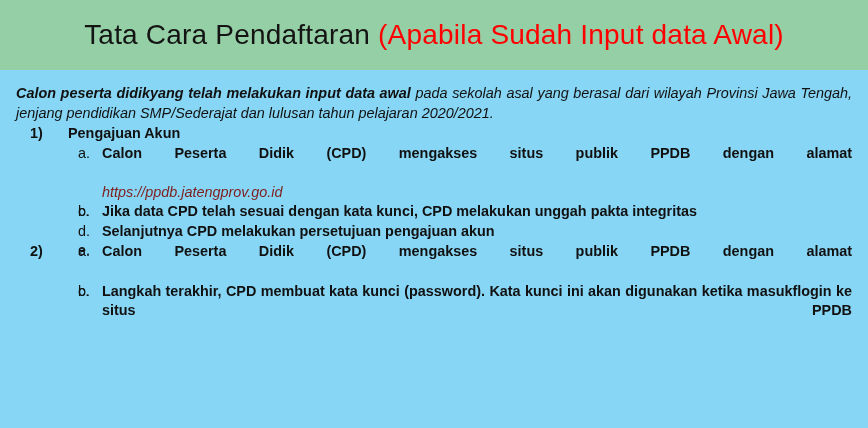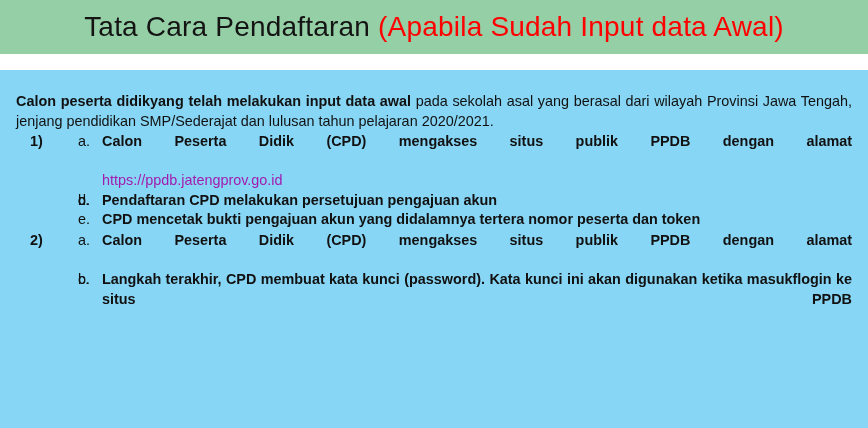--- a/index.html
+++ b/index.html
@@ -20,21 +20,21 @@
     height: 428px;
     background: #ffffff;
   }
 
   
   #header-band {
     position: absolute;
     left: 0;
     top: 0;
     width: 868px;
-    height: 54px;
+    height: 70px;
     background: #95cfa5;
     display: flex;
     align-items: center;
     justify-content: center;
   }
   #header-title {
     font-size: 28px;
     letter-spacing: 0.2px;
     white-space: nowrap;
     font-family: "Liberation Sans", sans-serif;
@@ -52,23 +52,24 @@
     background: #87d6f5;
     box-sizing: border-box;
     padding: 14px 16px 0 16px;
     color: #111111;
   }
 
   .para {
     font-size: 14.4px;
     line-height: 19.5px;
     color: #111111;
-    margin: 8px 0 1px 0;
+    margin: 0 0 1px 0;
     text-align: justify;
     text-justify: inter-word;
+    font-style: italic;
   }
   .para .bold { font-weight: bold; }
 
   
   .lvl1 {
     position: relative;
     padding-left: 52px;
     font-size: 14.4px;
     line-height: 19.5px;
     margin-top: 1px;
@@ -102,64 +103,65 @@
   .lvl2 .body-txt { display: block; font-weight: bold; }
   .lvl2 .just {
     text-align: justify;
     text-justify: inter-word;
   }
   .lvl2 .just::after {
     content: "";
     display: inline-block;
     width: 100%;
   }
-  .url { color: #a21caf; }
+  .url { color: #7f1d1d; font-style: italic; }
   .sub-line { display: block; }
 </style>
 </head>
 <body>
 
 <div id="slide">
 
   <div id="header-band">
     <div id="header-title">
       <span class="t-main">Tata Cara Pendaftaran </span><span class="t-paren">(Apabila Sudah Input data Awal)</span>
     </div>
   </div>
 
   <div id="body-panel">
 
     <p class="para"><span class="bold">Calon peserta didikyang telah melakukan input data awal</span><span> pada sekolah asal yang berasal dari wilayah Provinsi Jawa Tengah, jenjang pendidikan SMP/Sederajat dan lulusan tahun pelajaran 2020/2021.</span></p>
 
     <div class="lvl1">
       <span class="marker">1)</span>
+      <span class="heading">Pengajuan Akun</span>
     </div>
 
     <div class="lvl2">
       <span class="marker">a.</span>
       <span class="body-txt just">Calon Peserta Didik (CPD) mengakses situs publik PPDB dengan alamat</span>
       <span class="sub-line"><span class="url">https://ppdb.jatengprov.go.id</span><span></span></span>
     </div>
 
     <div class="lvl2">
       <span class="marker">b.</span>
     </div>
 
     <div class="lvl2">
       <span class="marker">c.</span>
+      <span class="body-txt">Jika data CPD telah sesuai dengan kata kunci, CPD melakukan unggah pakta integritas</span>
     </div>
 
     <div class="lvl2">
       <span class="marker">d.</span>
-      <span class="body-txt">Pendaftaran CPD melakukan persetujuan pengajuan akun</span>
+      <span class="body-txt">Selanjutnya CPD melakukan persetujuan pengajuan akun</span>
     </div>
 
     <div class="lvl2">
       <span class="marker">e.</span>
-      <span class="body-txt">CPD mencetak bukti pengajuan akun yang didalamnya tertera nomor peserta dan token</span>
     </div>
 
     <div class="lvl1">
       <span class="marker">2)</span>
     </div>
 
     <div class="lvl2">
       <span class="marker">a.</span>
       <span class="body-txt just">Calon Peserta Didik (CPD) mengakses situs publik PPDB dengan alamat</span>
     </div>

